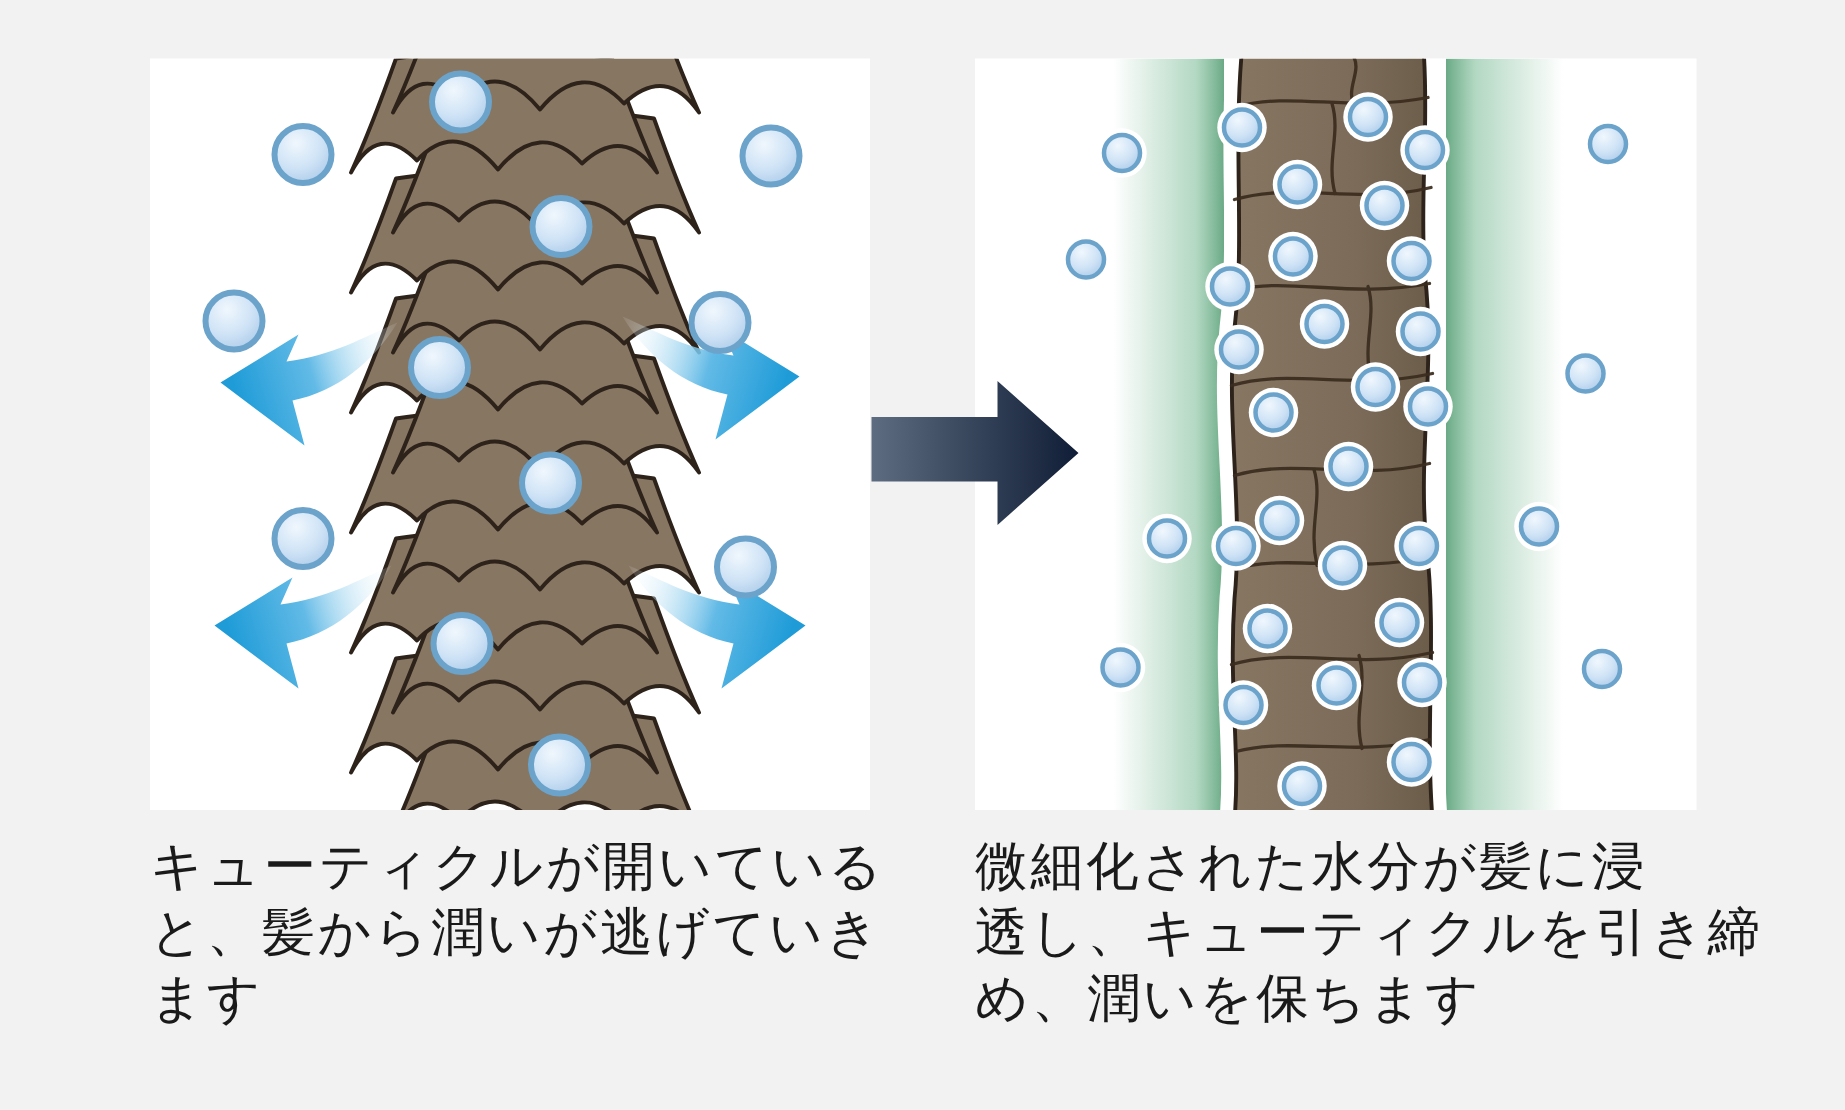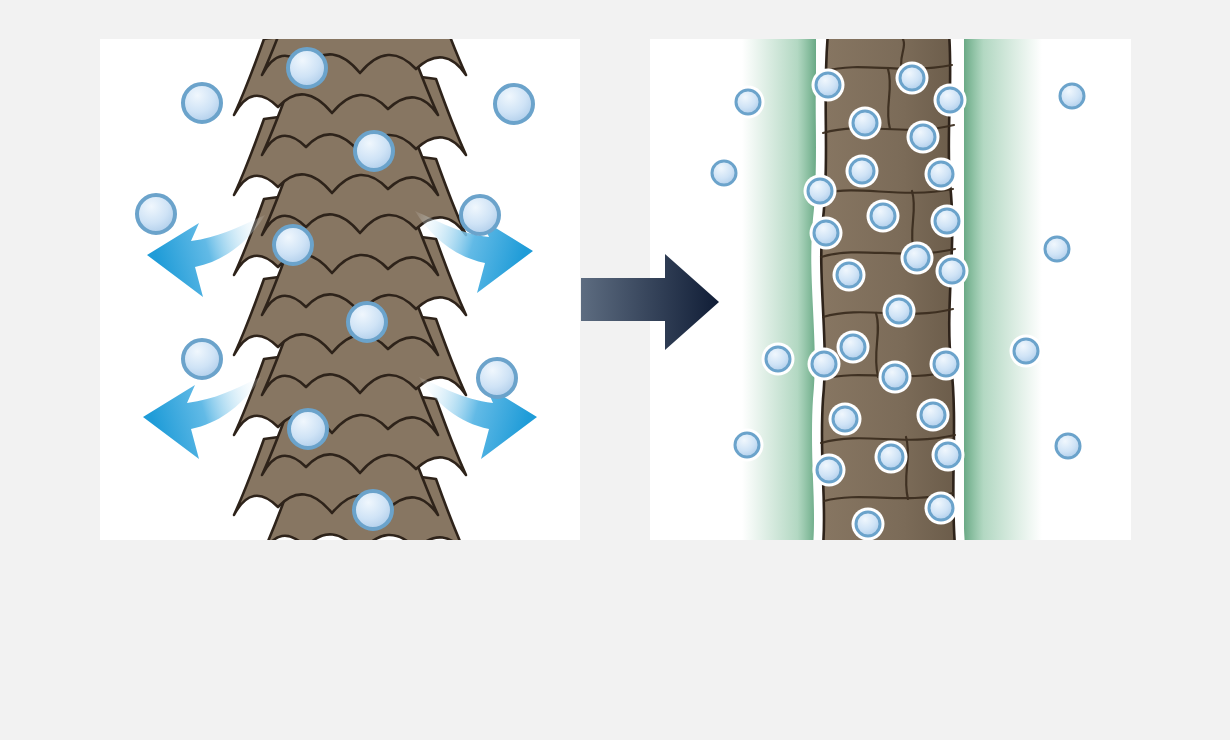--- a/index.html
+++ b/index.html
@@ -242,14 +242,24 @@
       <defs>
         <linearGradient id="navyGrad" x1="0" y1="0" x2="1" y2="0">
           <stop offset="0%" stop-color="#5d6c80"></stop>
           <stop offset="100%" stop-color="#101d36"></stop>
         </linearGradient>
       </defs>
       <polygon points="6,30 90,30 90,6 144,54 90,102 90,73 6,73" fill="url(#navyGrad)"></polygon>
     </svg>
   </div>
 
+  <div class="caption left">
+    <div class="line">キューティクルが開いている</div>
+    <div class="line">と、髪から潤いが逃げていき</div>
+    <div class="line">ます</div>
+  </div>
+  <div class="caption right">
+    <div class="line">微細化された水分が髪に浸</div>
+    <div class="line">透し、キューティクルを引き締</div>
+    <div class="line">め、潤いを保ちます</div>
+  </div>
 
 </div>
 
 </body></html>

